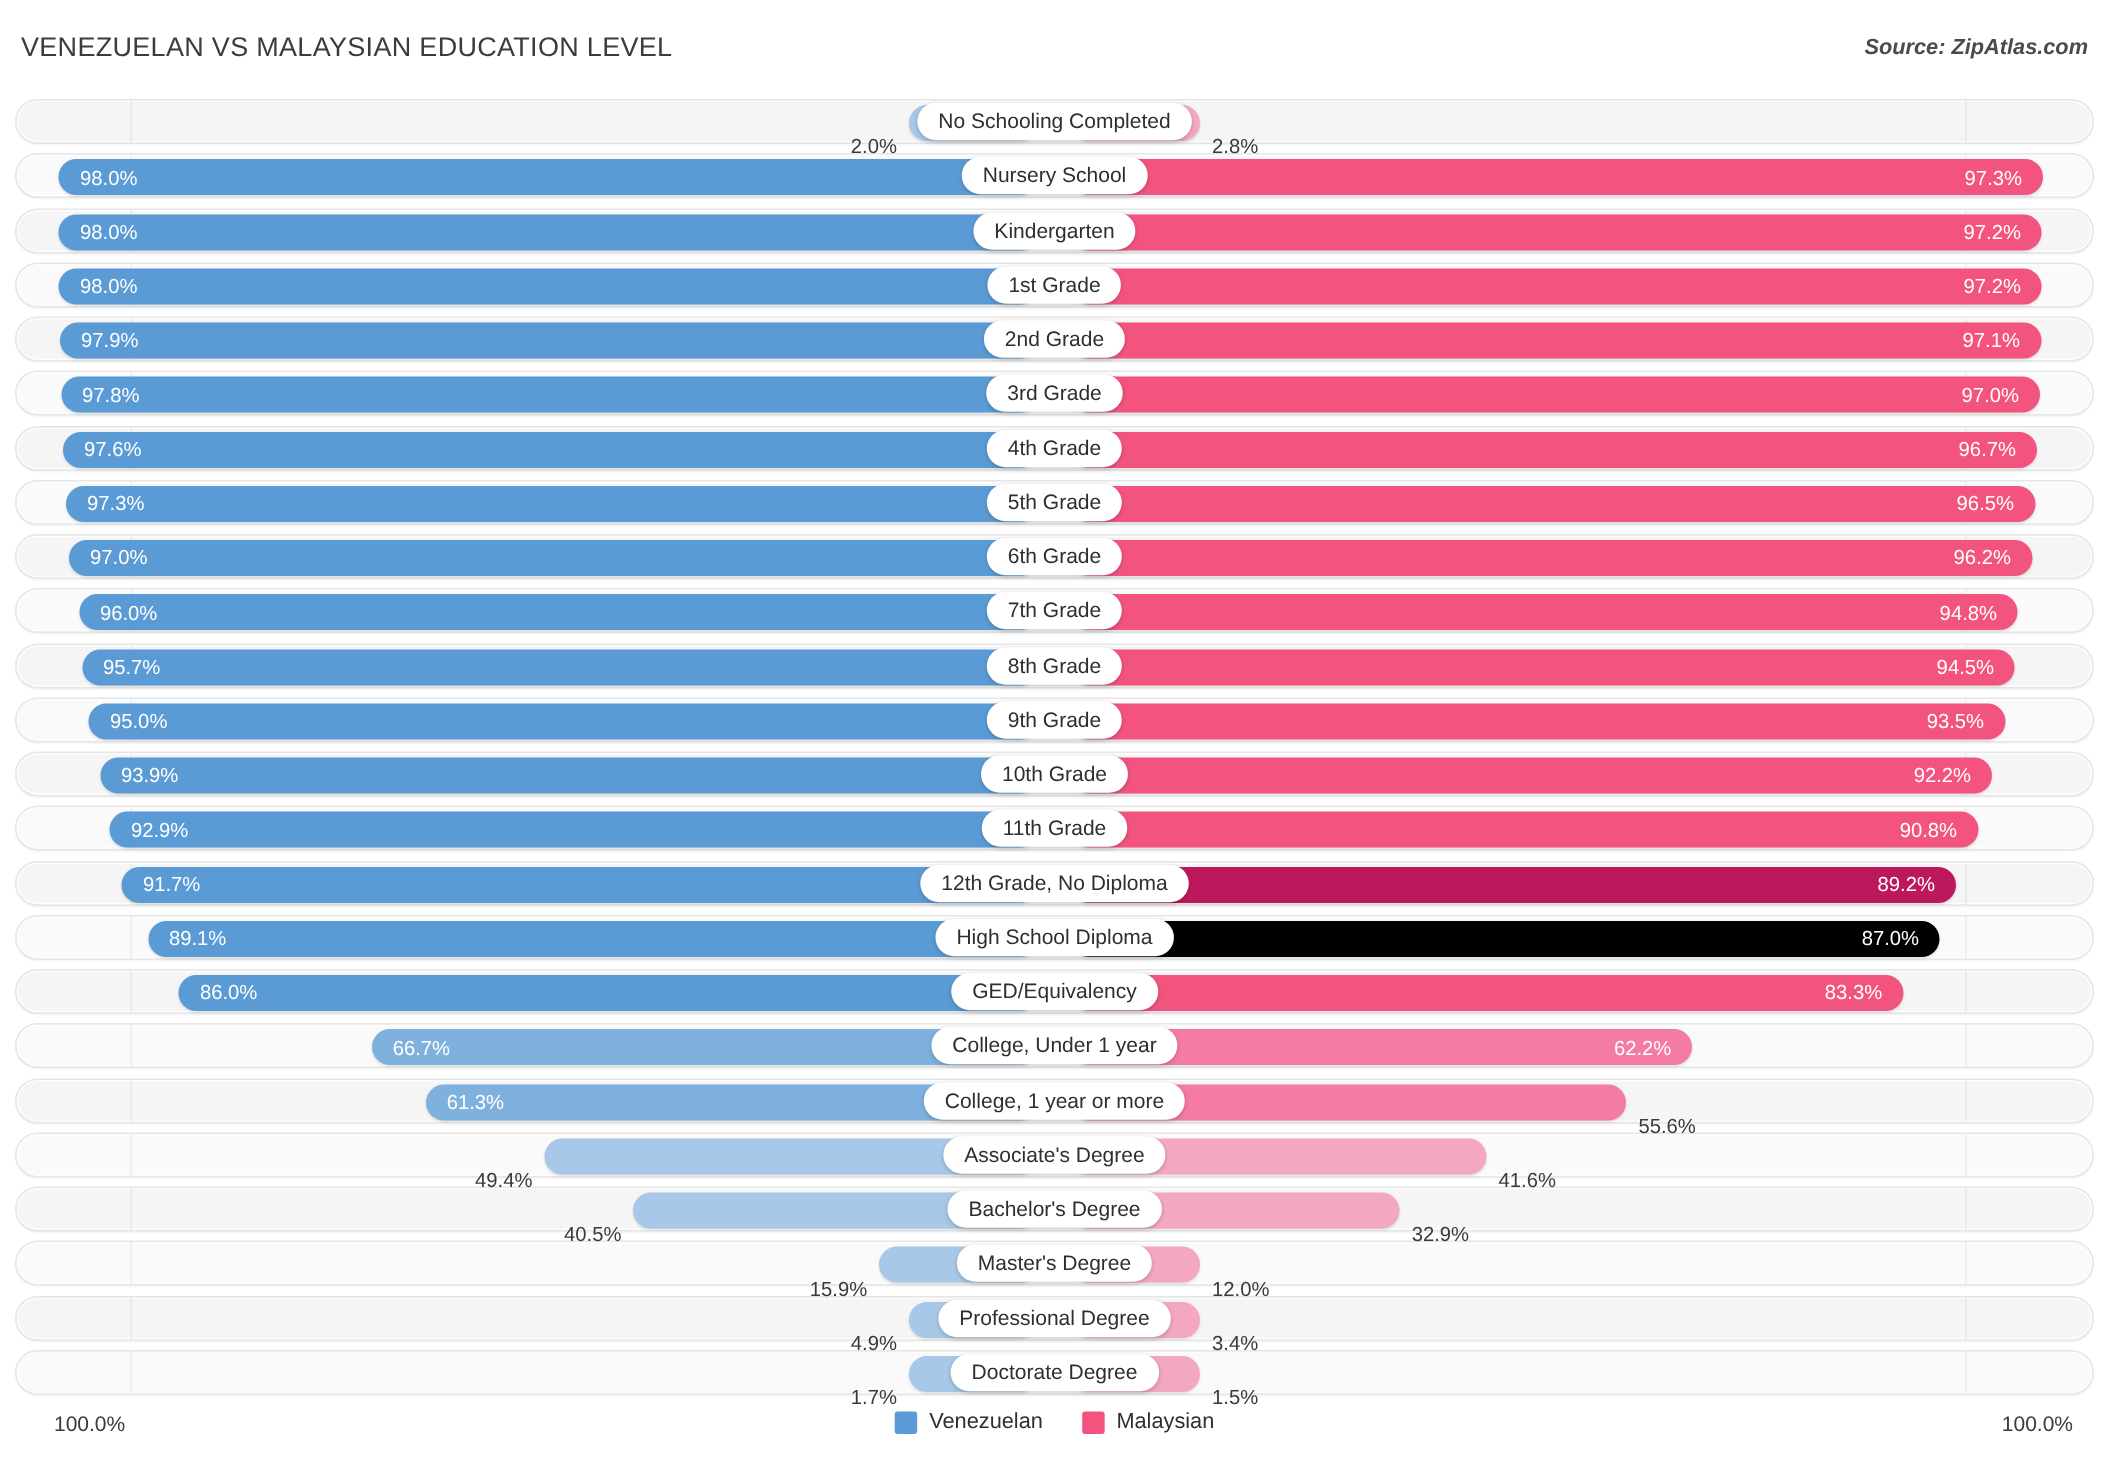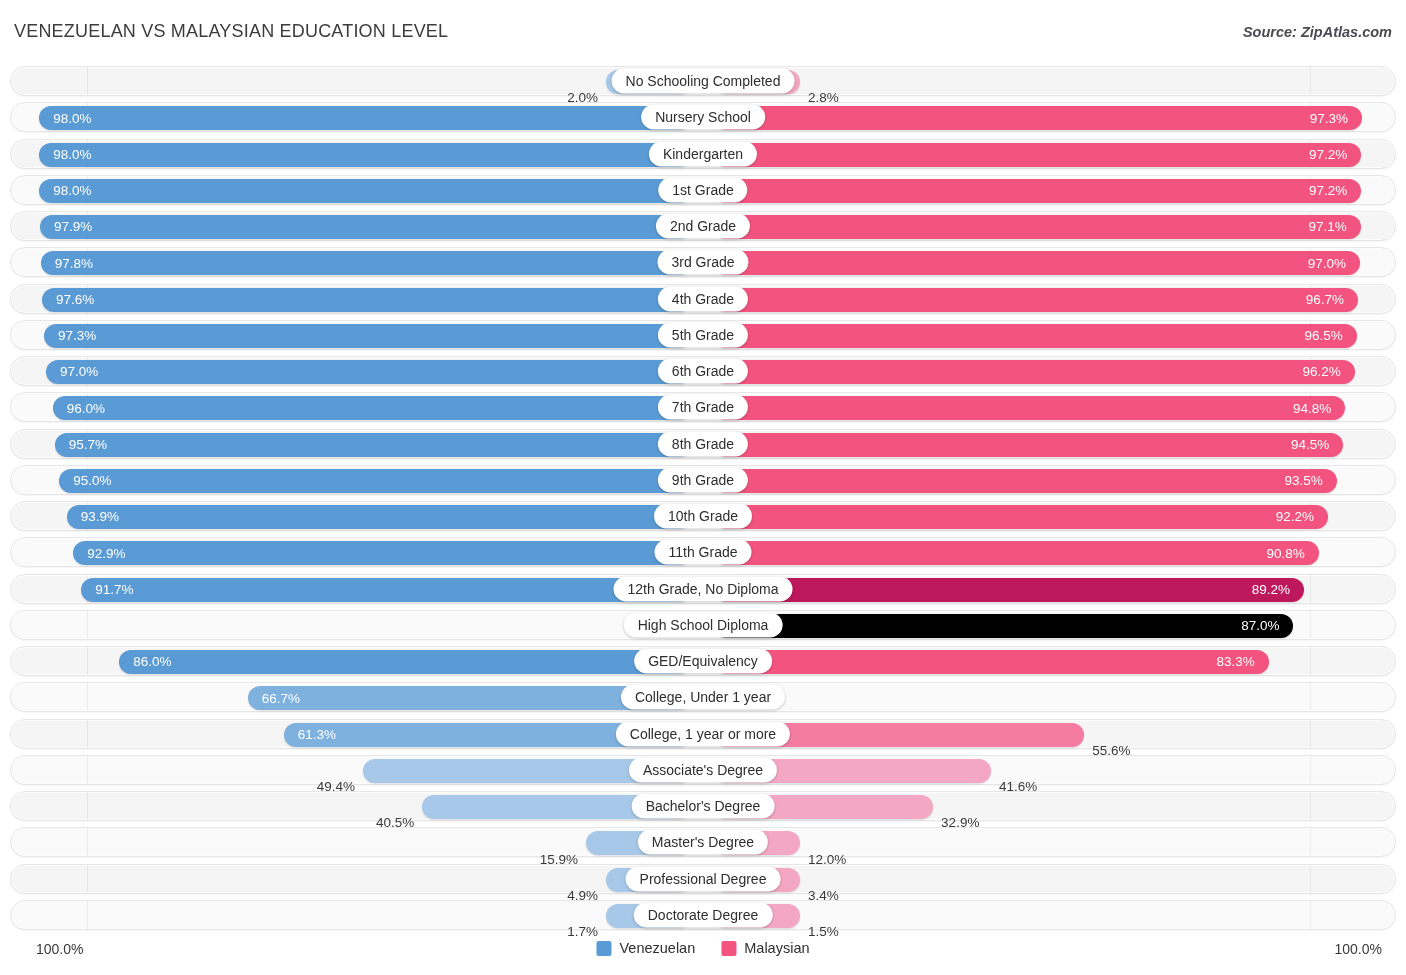--- a/index.html
+++ b/index.html
@@ -271,20 +271,23 @@
           <span class="val inside">91.7%</span>
         </div>
         <div class="bar right" style="width: 590px; background: #be185d;">
           <span class="val inside">89.2%</span>
         </div>
         <div class="pill">12th Grade, No Diploma</div>
       </div>
       <div class="row">
         <div class="guide" style="left: 76px;"></div>
         <div class="guide" style="left: 1299px;"></div>
+        <div class="bar left" style="width: 593.406px; background: rgb(91, 155, 213);">
+          <span class="val inside">89.1%</span>
+        </div>
         <div class="bar right" style="width: 579.42px; background: #000000;">
           <span class="val inside">87.0%</span>
         </div>
         <div class="pill">High School Diploma</div>
       </div>
       <div class="row">
         <div class="guide" style="left: 76px;"></div>
         <div class="guide" style="left: 1299px;"></div>
         <div class="bar left" style="width: 572.76px; background: rgb(91, 155, 213);">
           <span class="val inside">86.0%</span>
@@ -292,20 +295,23 @@
         <div class="bar right" style="width: 554.778px; background: rgb(242, 84, 127);">
           <span class="val inside">83.3%</span>
         </div>
         <div class="pill">GED/Equivalency</div>
       </div>
       <div class="row">
         <div class="guide" style="left: 76px;"></div>
         <div class="guide" style="left: 1299px;"></div>
         <div class="bar left" style="width: 444.222px; background: rgb(127, 177, 222);">
           <span class="val inside">66.7%</span>
+        </div>
+        <div class="bar right" style="width: 414.252px; background: rgb(244, 123, 161);">
+          <span class="val inside">62.2%</span>
         </div>
         <div class="pill">College, Under 1 year</div>
       </div>
       <div class="row">
         <div class="guide" style="left: 76px;"></div>
         <div class="guide" style="left: 1299px;"></div>
         <div class="bar left" style="width: 408.258px; background: rgb(127, 177, 222);">
           <span class="val inside">61.3%</span>
         </div>
         <div class="bar right" style="width: 370.296px; background: rgb(244, 123, 161);">

